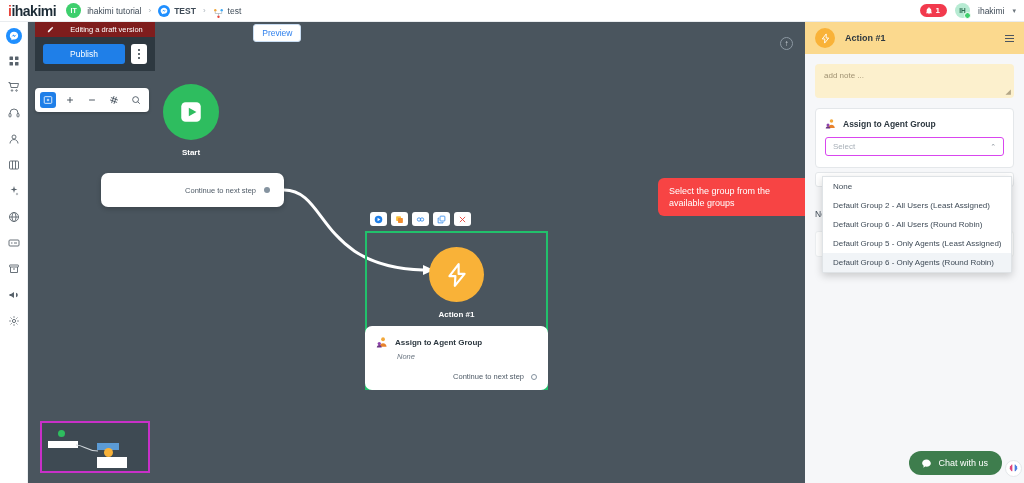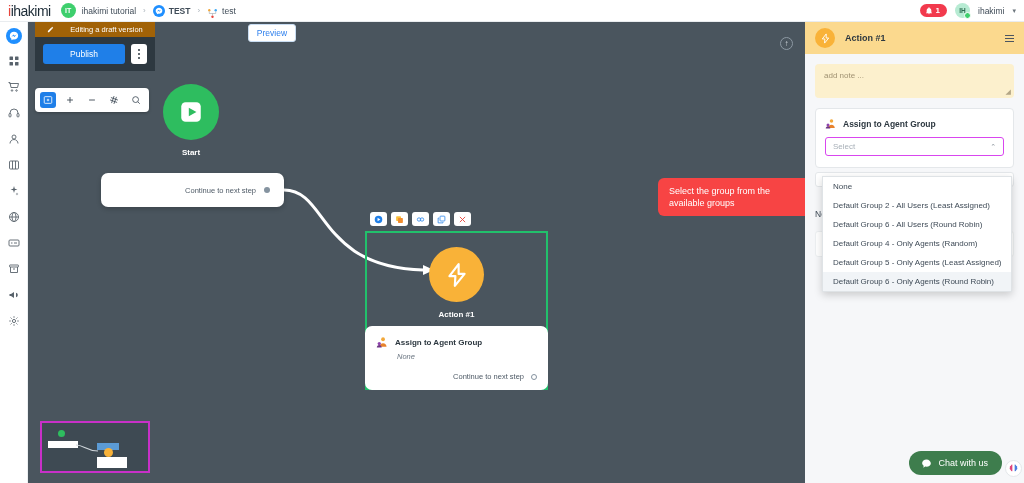--- a/index.html
+++ b/index.html
@@ -10,21 +10,21 @@
     overflow: hidden;
   }
   #app { position: relative; width: 1024px; height: 483px; }
 
   
   .topbar {
     position: absolute; top: 0; left: 0; width: 1024px; height: 22px;
     background: #ffffff; display: flex; align-items: center;
     padding: 0 8px; border-bottom: 1px solid #e9ecef; z-index: 40;
   }
-  .logo { font-size: 14px; font-weight: normal; letter-spacing: -0.5px; color: #1c2b36; margin-right: 10px; }
+  .logo { font-size: 14px; font-weight: bold; letter-spacing: -0.5px; color: #1c2b36; margin-right: 10px; }
   .logo .dot { color: #e8453c; }
   .crumb-avatar {
     width: 15px; height: 15px; border-radius: 50%; background: #3ecf6d;
     color: #fff; font-size: 7px; font-weight: bold;
     display: flex; align-items: center; justify-content: center; margin-right: 6px;
   }
   .crumb-text { font-size: 8.5px; color: #3f4b57; }
   .crumb-sep { font-size: 8px; color: #aab3bb; margin: 0 7px; }
   .crumb-item { display: flex; align-items: center; }
   .msgr-icon {
@@ -78,21 +78,21 @@
   .canvas {
     position: absolute; left: 28px; top: 22px; width: 777px; height: 461px;
     background: #4a555e; overflow: hidden;
   }
 
   
   .draft-wrap {
     position: absolute; left: 7px; top: 0; width: 120px; z-index: 12;
   }
   .draft-banner {
-    background: #a16207; color: #fff; font-size: 7.5px;
+    background: #7f1d1d; color: #fff; font-size: 7.5px;
     padding: 3px 0; text-align: center; display: flex;
     align-items: center; justify-content: center; gap: 16px;
   }
   .draft-banner svg { width: 7px; height: 7px; }
   .publish-row {
     background: #2d3840; padding: 7px 8px; display: flex; gap: 6px; align-items: center;
   }
   .publish-btn {
     background: #1f7fe8; color: #fff; border: none; border-radius: 3px;
     font-size: 8.5px; padding: 5px 0; flex: 1; cursor: pointer;
@@ -592,21 +592,20 @@
     <div class="next-step-section">
       <div class="next-step-label">Next step after actions are performed</div>
       <div class="next-step-box">Select Next Step</div>
     </div>
   </div>
 
   <div class="dropdown" id="dropdown-list">
       <div class="dd-item">None</div>
       <div class="dd-item">Default Group 2 - All Users (Least Assigned)</div>
       <div class="dd-item">Default Group 6 - All Users (Round Robin)</div>
-      <div class="dd-item">Default Group 4 - Only Agents (Random)</div>
       <div class="dd-item">Default Group 5 - Only Agents (Least Assigned)</div>
       <div class="dd-item highlight">Default Group 6 - Only Agents (Round Robin)</div>
     </div>
 
   <div class="chat-widget">
     <svg viewBox="0 0 24 24" fill="#fff">
         <path d="M12 3C6.8 3 2.5 6.5 2.5 10.8c0 2.4 1.3 4.5 3.4 5.9L5 21l4.3-2.2c.9.2 1.8.3 2.7.3 5.2 0 9.5-3.5 9.5-7.8S17.2 3 12 3z"></path>
       </svg>
     <span>Chat with us</span>
   </div>

